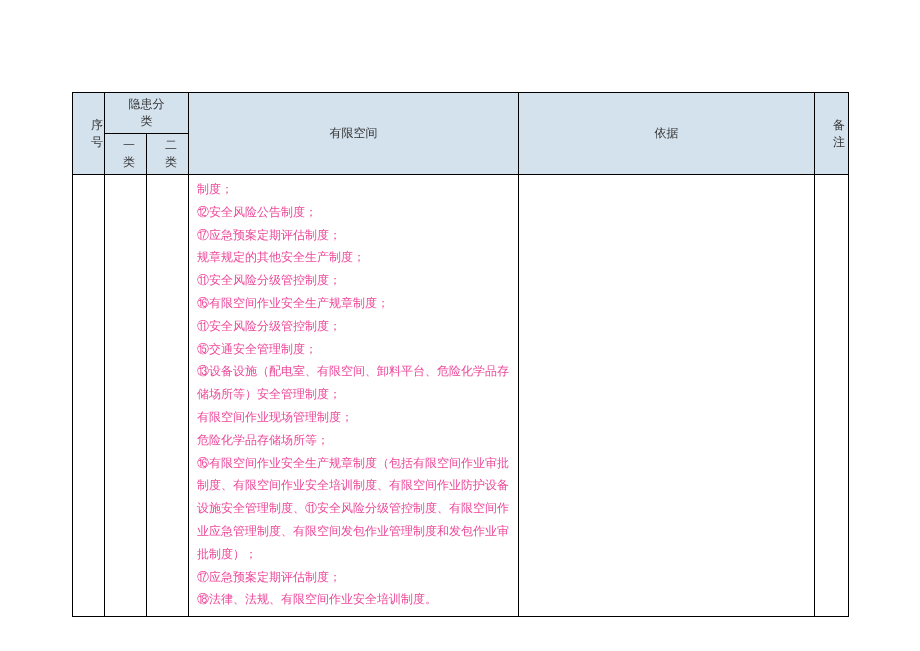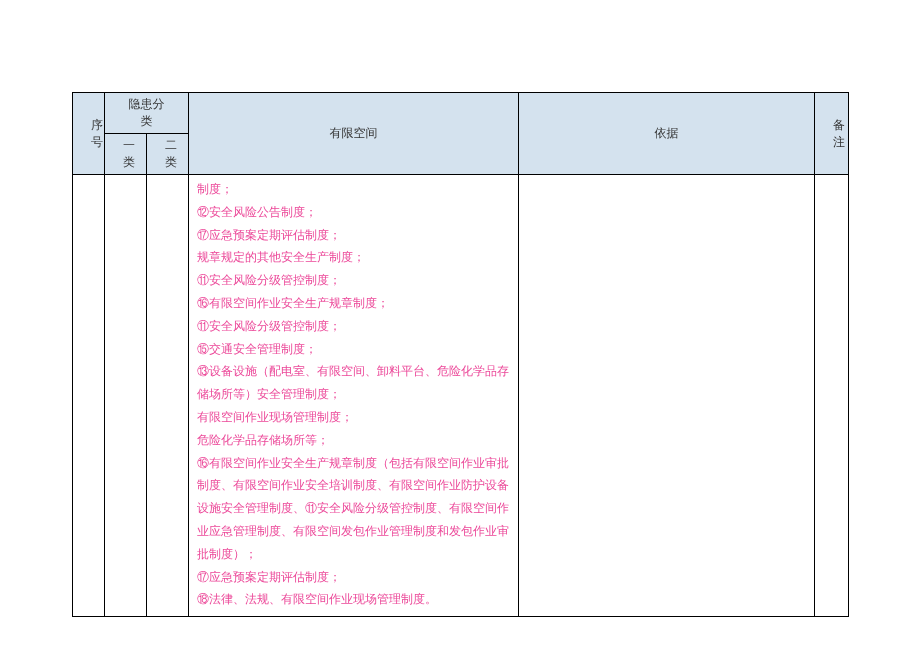--- a/index.html
+++ b/index.html
@@ -83,19 +83,19 @@
         <p>规章规定的其他安全生产制度；</p>
         <p>⑪安全风险分级管控制度；</p>
         <p>⑯有限空间作业安全生产规章制度；</p>
         <p>⑪安全风险分级管控制度；</p>
         <p>⑮交通安全管理制度；</p>
         <p>⑬设备设施（配电室、有限空间、卸料平台、危险化学品存储场所等）安全管理制度；</p>
         <p>有限空间作业现场管理制度；</p>
         <p>危险化学品存储场所等；</p>
         <p>⑯有限空间作业安全生产规章制度（包括有限空间作业审批制度、有限空间作业安全培训制度、有限空间作业防护设备设施安全管理制度、⑪安全风险分级管控制度、有限空间作业应急管理制度、有限空间发包作业管理制度和发包作业审批制度）；</p>
         <p>⑰应急预案定期评估制度；</p>
-        <p>⑱法律、法规、有限空间作业现场管理制度。</p>
+        <p>⑱法律、法规、有限空间作业安全培训制度。</p>
       </td>
       <td></td>
       <td></td>
     </tr>
   </tbody>
 </table>
 
 </body></html>

